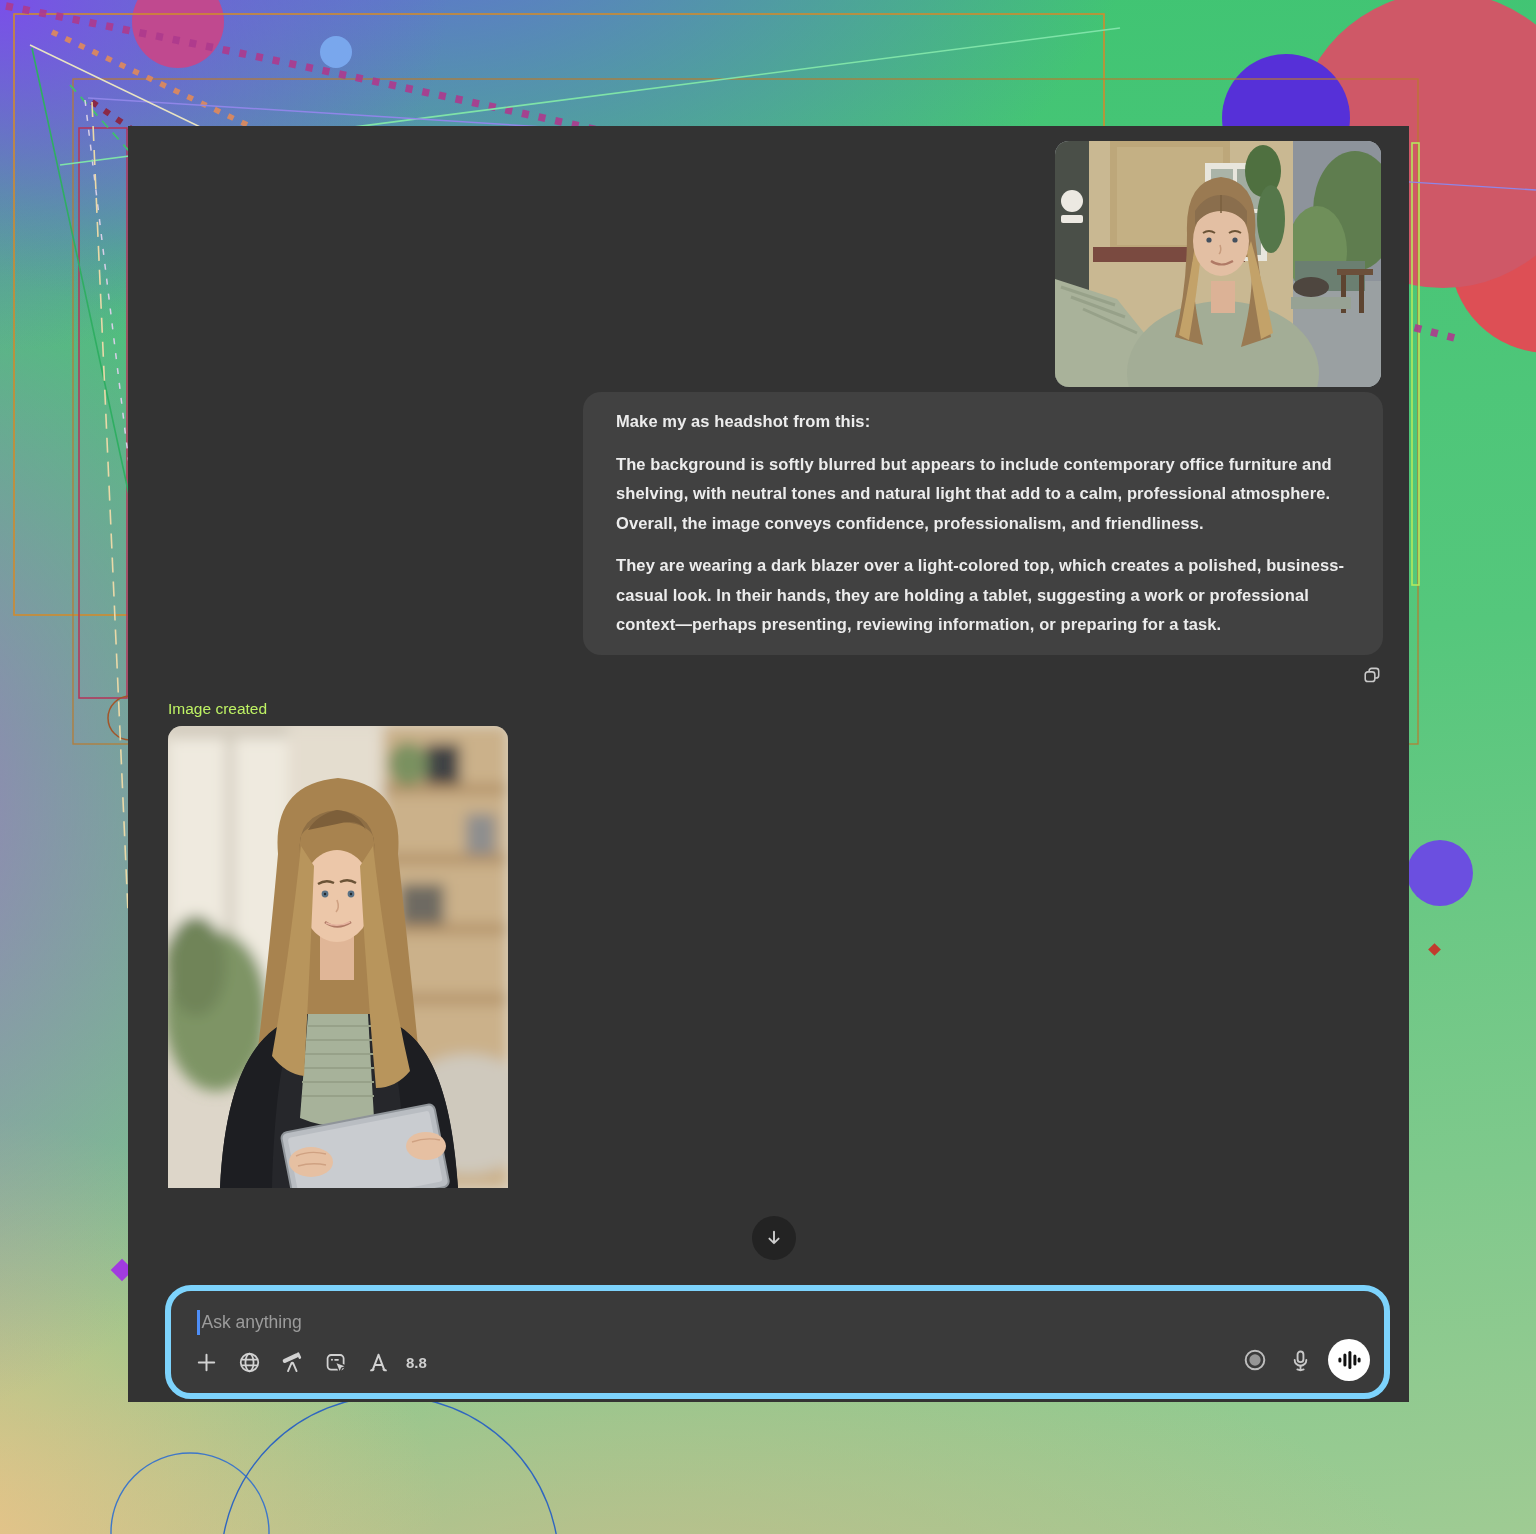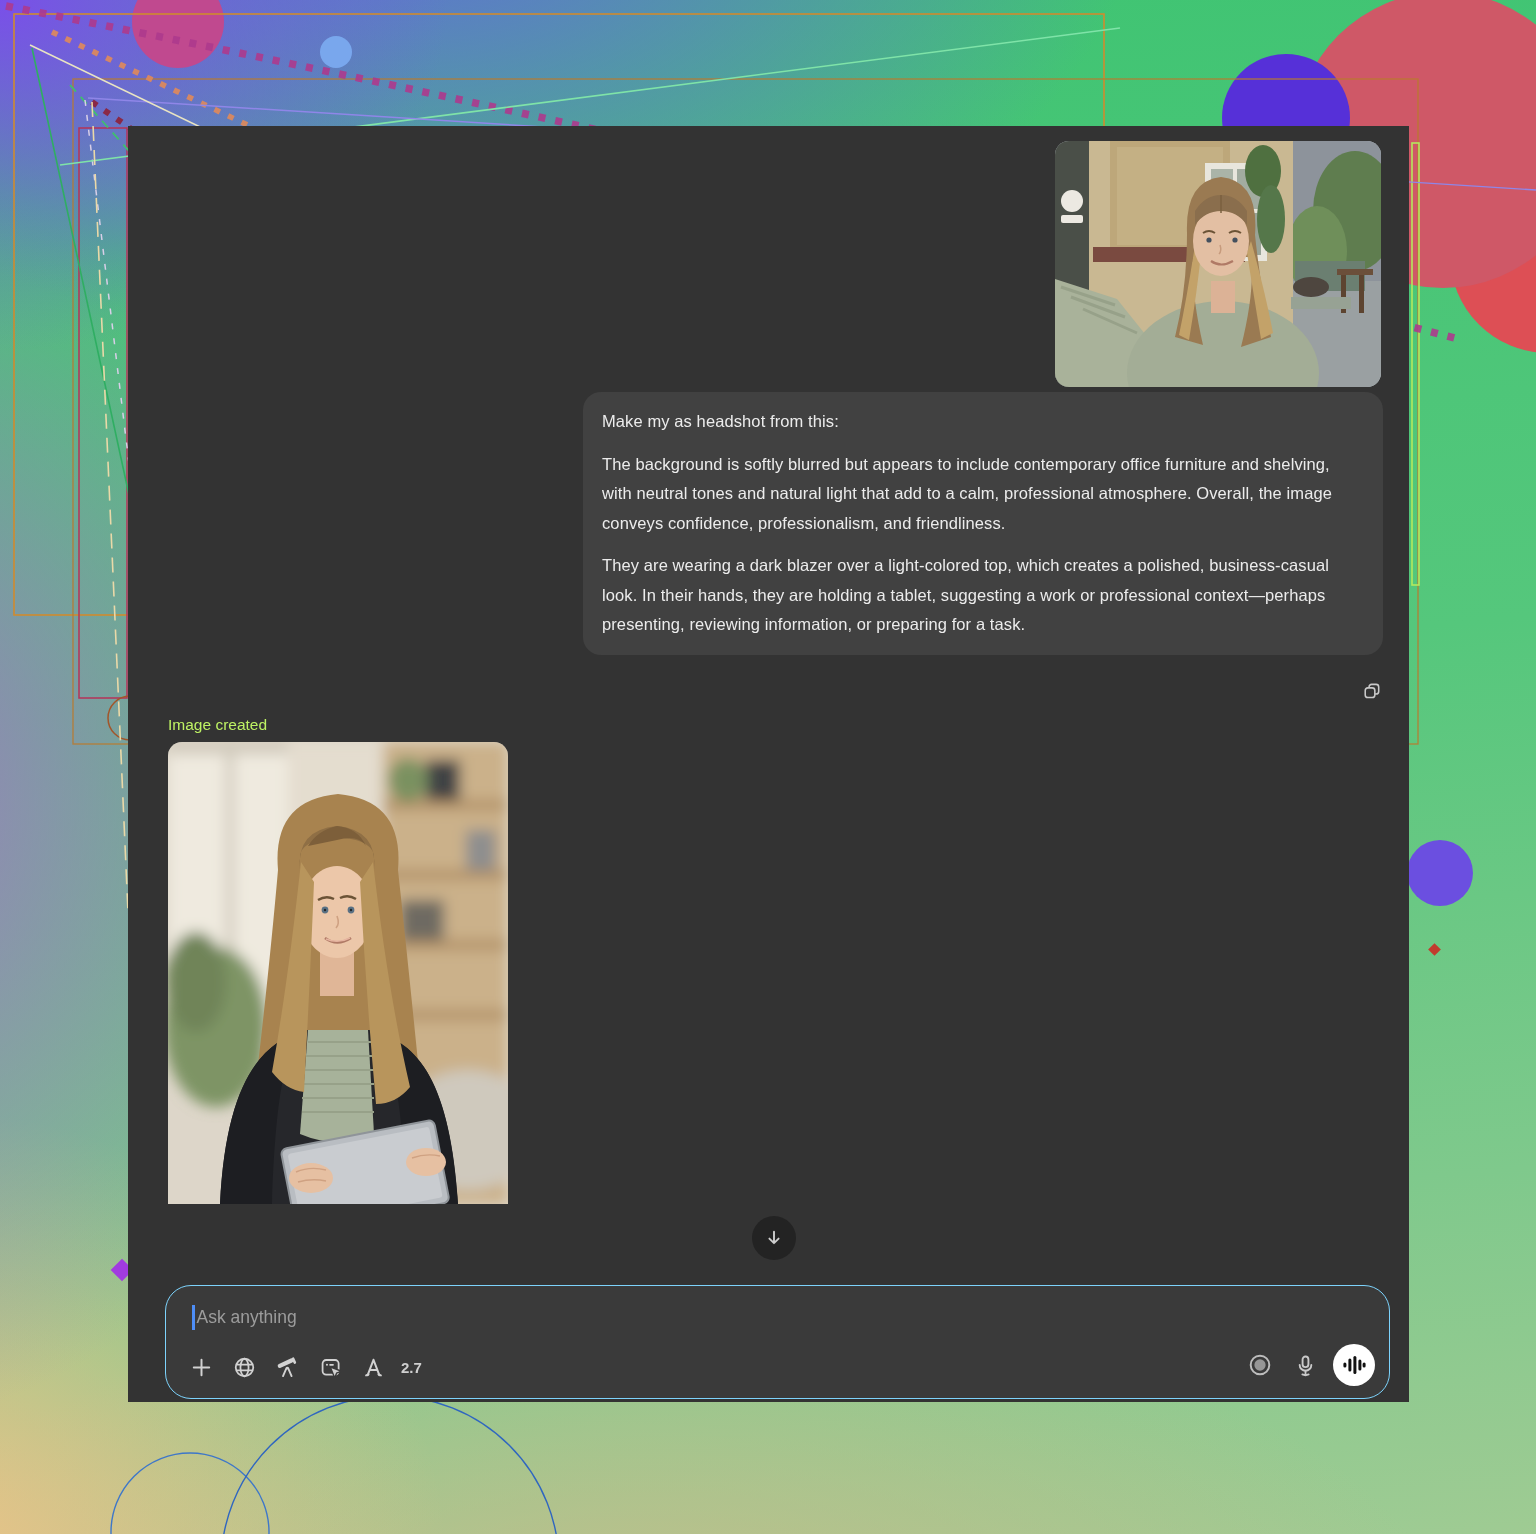--- a/index.html
+++ b/index.html
@@ -12,36 +12,36 @@
            radial-gradient(900px 760px at -6% 102%, #f2c287 0%, rgba(242,194,135,0) 60%),
            radial-gradient(1300px 560px at 42% 107%, #c3bd8a 0%, rgba(195,189,138,0) 62%),
            linear-gradient(175deg, #3ec472 0%, #55c77c 45%, #7fc98c 78%, #9fcb93 100%);}
   .bg-art{position:absolute;inset:0;z-index:0;}
   
   .app-window{position:absolute;left:128px;top:126px;width:1281px;height:1276px;
               background:#333333;z-index:2;overflow:hidden;}
   .chat-content{position:absolute;inset:0;display:flex;flex-direction:column;align-items:stretch;}
   .attachment-row{display:flex;justify-content:flex-end;margin:15px 28px 0 0;}
   .attachment{width:326px;height:246px;border-radius:14px;overflow:hidden;flex:0 0 auto;}
-  .user-bubble{margin:5px 26px 16px auto;width:800px;box-sizing:border-box;
-               background:#414141;border-radius:18px;padding:15px 19px;color:#ececec;}
+  .user-bubble{margin:5px 26px 0 auto;width:800px;box-sizing:border-box;
+               background:#414141;border-radius:18px;padding:15px 33px;color:#ececec;font-weight:bold;}
   .user-bubble p{margin:0 0 13px 0;font-size:16.5px;line-height:29.5px;letter-spacing:.1px;}
   .user-bubble p:last-child{margin-bottom:0;}
   .copy-row{display:flex;justify-content:flex-end;margin:7px 24px 0 0;}
   .icon-btn{width:26px;height:26px;display:flex;align-items:center;justify-content:center;
             background:transparent;border:none;padding:0;cursor:pointer;border-radius:6px;}
   .status-label{margin:12px 0 0 40px;font-size:15.5px;color:#bef264;}
   .gen-image{margin:8px 0 0 40px;width:340px;height:462px;border-radius:14px 14px 0 0;
              overflow:hidden;flex:0 0 auto;}
   .scroll-btn{position:absolute;left:624px;top:1090px;width:44px;height:44px;border-radius:50%;
               background:#232323;border:none;display:flex;align-items:center;justify-content:center;
               cursor:pointer;z-index:5;}
   
   .composer{position:absolute;left:37px;top:1159px;width:1225px;height:114px;box-sizing:border-box;
-            background:#3a3a3a;border:1px solid #7dd3fc;border-radius:26px;z-index:6;}
+            background:#3a3a3a;border:6px solid #7dd3fc;border-radius:26px;z-index:6;}
   .composer-input{position:absolute;left:26px;top:17px;height:28px;display:flex;align-items:center;cursor:text;}
   .caret{width:2.5px;height:25px;background:#4e8ef7;margin-right:2px;}
   .placeholder{font-size:17.5px;color:#9c9c9c;}
   .composer-left{position:absolute;left:18px;bottom:14px;display:flex;align-items:center;gap:9px;}
   .composer-right{position:absolute;right:14px;bottom:12px;display:flex;align-items:center;gap:11px;}
   .tool-btn{width:34px;height:34px;display:flex;align-items:center;justify-content:center;
             background:transparent;border:none;padding:0;cursor:pointer;border-radius:8px;}
   .model-version{font-size:15px;font-weight:700;color:#cfcfcf;margin-left:2px;cursor:pointer;}
   .voice-btn{width:42px;height:42px;border-radius:50%;background:#ffffff;border:none;
              display:flex;align-items:center;justify-content:center;cursor:pointer;}
@@ -256,21 +256,21 @@
             <path d="M13 12.8 L20.6 15.5 L17.4 16.9 L16 20.2 Z" fill="#d2d2d2" stroke="#3a3a3a" stroke-width="2.6" stroke-linejoin="round"></path>
             <path d="M13 12.8 L20.6 15.5 L17.4 16.9 L16 20.2 Z" fill="#d2d2d2"></path>
           </svg>
         </button>
         <button class="tool-btn">
           <svg width="25" height="25" viewBox="0 0 24 24">
             <path d="M12 4.6 L6.4 19.4 M12 4.6 L17.6 19.4 M8.3 14.4 H15.7" stroke="#d2d2d2" stroke-width="1.9" stroke-linecap="round" fill="none"></path>
             <path d="M4.9 19.6 l2.3 -0.9 M19.1 19.6 l-2.3 -0.9" stroke="#d2d2d2" stroke-width="1.9" stroke-linecap="round" fill="none"></path>
           </svg>
         </button>
-        <span class="model-version">2.7</span>
+        <span class="model-version">8.8</span>
       </div>
 
       <div class="composer-right">
         <button class="tool-btn">
           <svg width="26" height="26" viewBox="0 0 24 24">
             <circle cx="12" cy="12" r="8.6" fill="none" stroke="#bdbdbd" stroke-width="1.8"></circle>
             <circle cx="12" cy="12" r="5.2" fill="#969696"></circle>
           </svg>
         </button>
         <button class="tool-btn">

